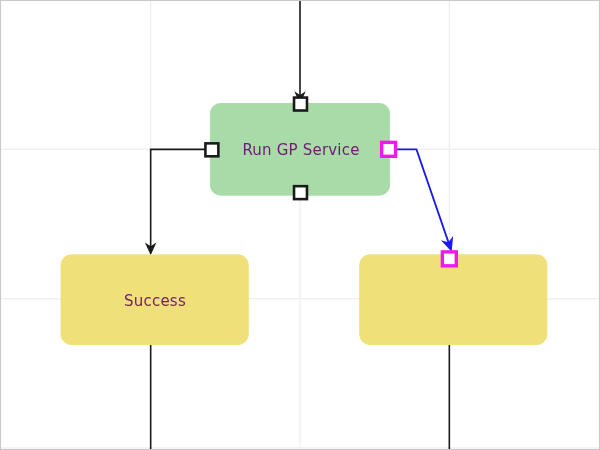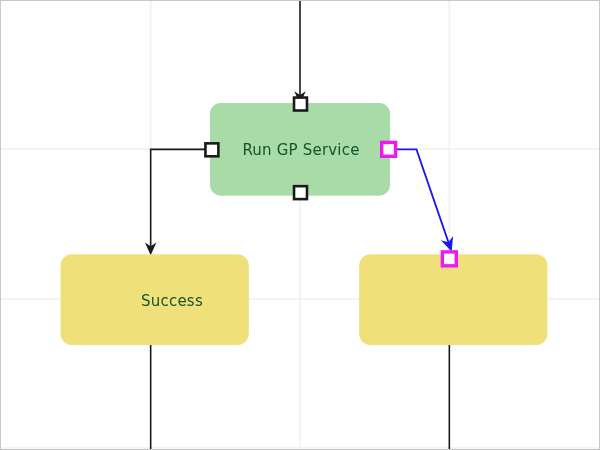--- a/index.html
+++ b/index.html
@@ -24,21 +24,21 @@
     inset: 0;
     width: 100%;
     height: 100%;
   }
   .node-label {
     position: absolute;
     display: flex;
     align-items: center;
     justify-content: center;
     font-size: 15px;
-    color: #14532d;
+    color: #701a75;
     font-family: "DejaVu Sans", sans-serif;
     letter-spacing: 0.2px;
     pointer-events: none;
     white-space: nowrap;
   }
 </style>
 </head>
 <body>
 
 <div id="app">
@@ -90,16 +90,16 @@
       <rect x="294" y="186" width="13" height="13" fill="#ffffff" stroke="#1a1a1a" stroke-width="2.6"></rect>
 
       <rect x="382" y="142" width="14" height="14" fill="#ffffff" stroke="#ef18ef" stroke-width="3.4"></rect>
 
       <rect x="443" y="252" width="14" height="14" fill="#ffffff" stroke="#ef18ef" stroke-width="3.4"></rect>
     </g>
   </svg>
 
   <div class="node-label" style="left:210px; top:103px; width:180px; height:92px;">Run GP Service</div>
 
-  <div class="node-label" style="left:60px; top:255px; width:188px; height:90px;padding-left:17px;">Success</div>
+  <div class="node-label" style="left:60px; top:255px; width:188px; height:90px;">Success</div>
 
 
 </div>
 
 </body></html>

